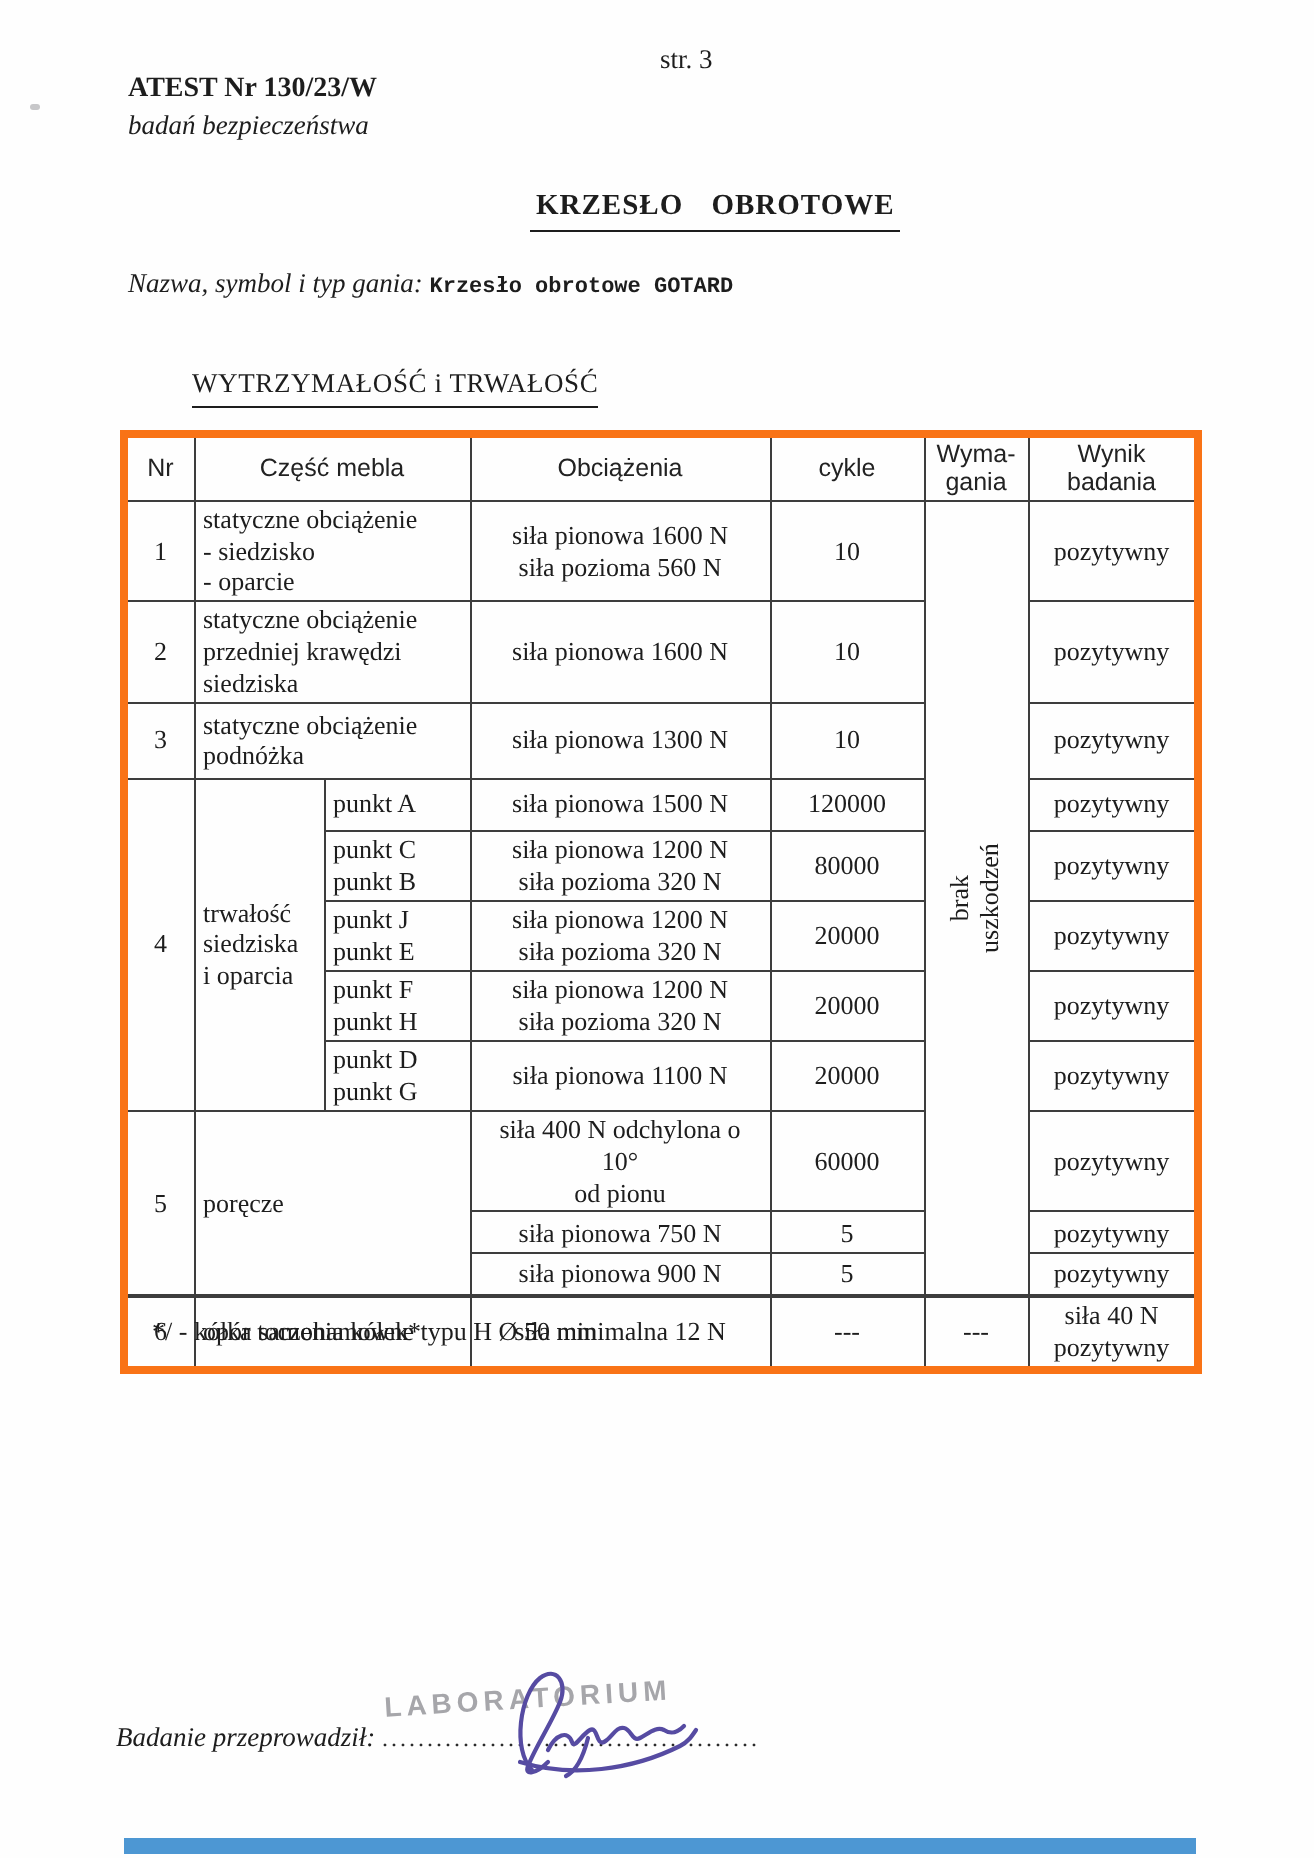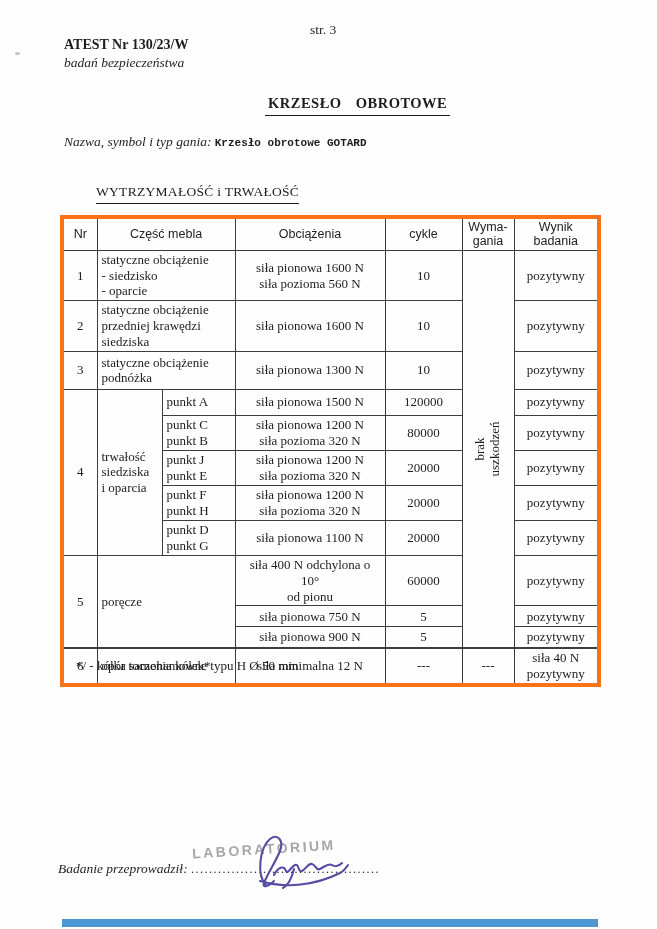--- a/index.html
+++ b/index.html
@@ -3,21 +3,21 @@
 <meta charset="utf-8">
 <style>
   html,body { margin:0; padding:0; background:#ffffff; }
   .page {
     position:relative; width:657px; height:929px; overflow:hidden;
     background:#fefefe; color:#1d1d1d;
     font-family:"Liberation Serif", serif;
   }
   .abs { position:absolute; }
 
-  .str3 { left:310px; top:22px; font-size:13.5px; }
+  .str3 { left:330px; top:22px; font-size:13.5px; }
   .atest { left:64px; top:37px; font-size:14px; font-weight:bold; }
   .subtitle { left:64px; top:55px; font-size:13.5px; font-style:italic; }
   .artifact { left:15px; top:52px; width:5px; height:3px; background:#b9b9bb; border-radius:2px; opacity:.8; }
 
   .doc-title {
     left:245px; top:95px; font-size:14.5px; font-weight:bold;
     word-spacing:10px; letter-spacing:.5px;
     border-bottom:1.5px solid #1d1d1d; padding:0 3px 3px 3px;margin-left:20px;
   }
   .furniture { left:64px; top:134px; font-size:13.5px; }

